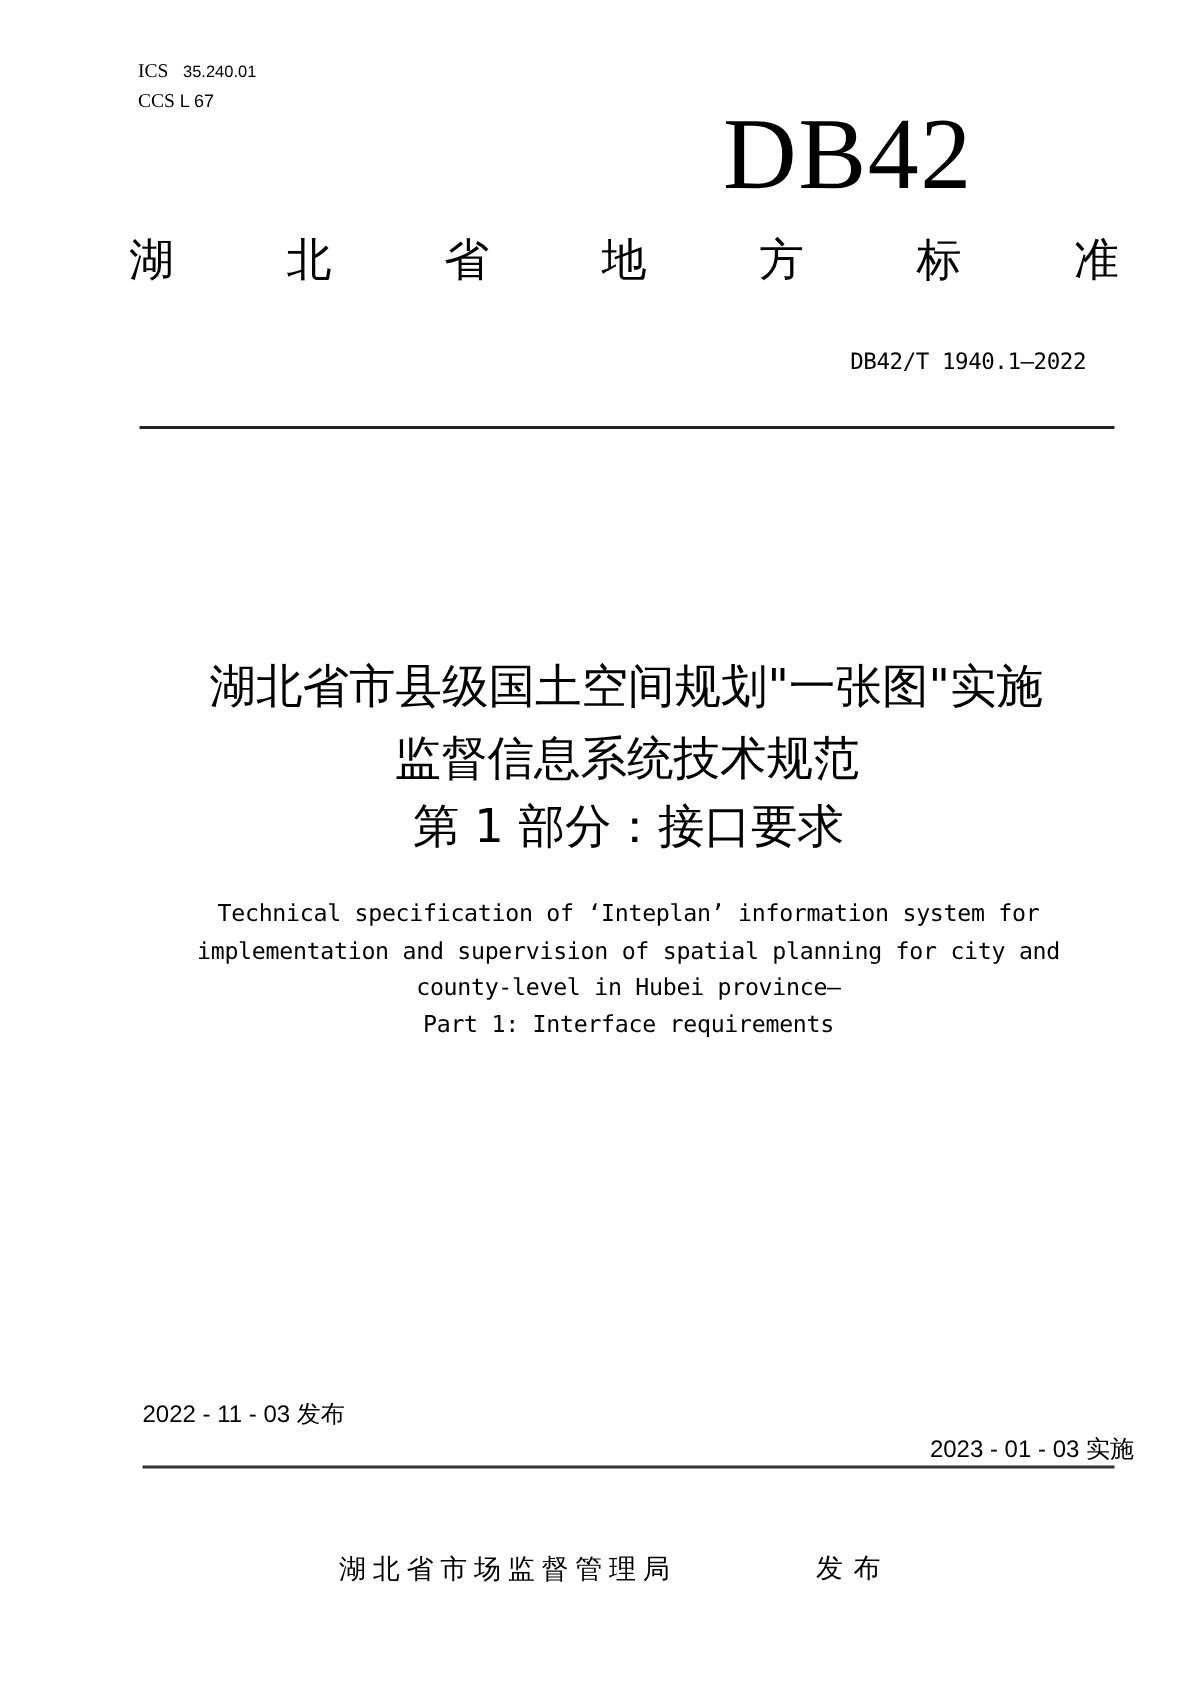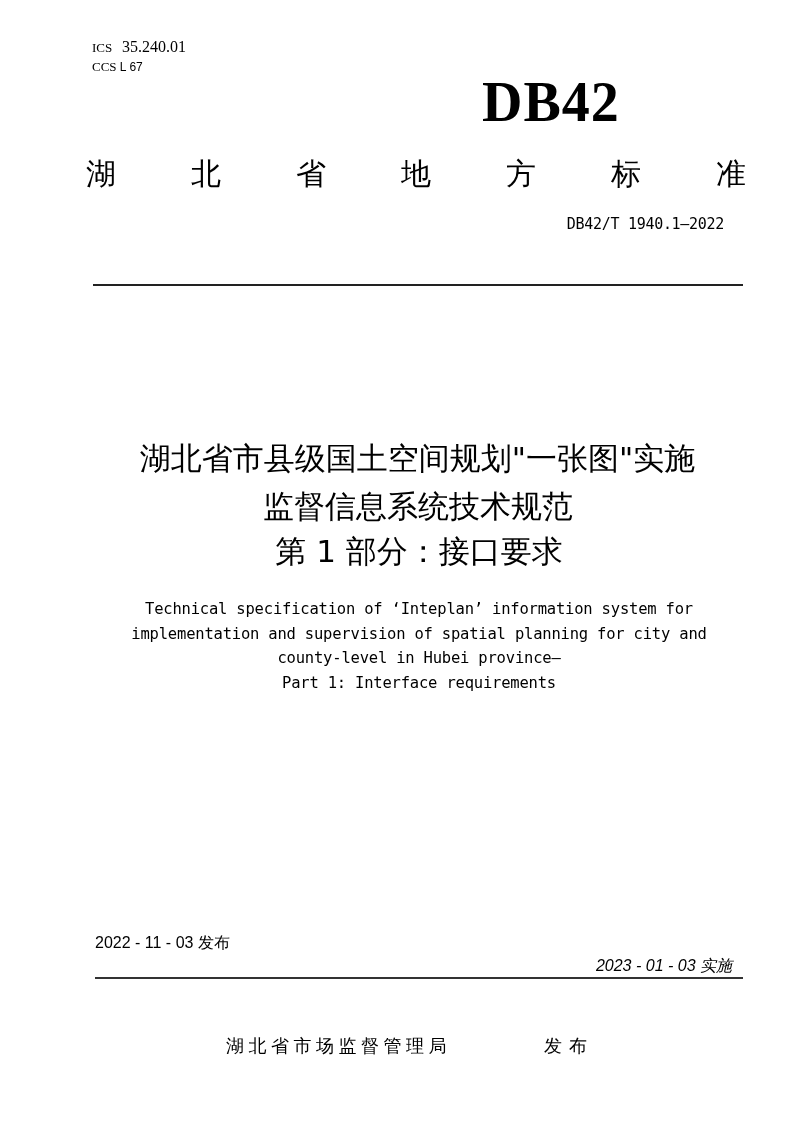--- a/index.html
+++ b/index.html
@@ -16,53 +16,53 @@
     }
     .abs { position: absolute; }
     .ics {
       left: 92px; top: 38px;
       font-family: "Liberation Serif", serif;
       font-size: 13px;
       line-height: 18px;
       white-space: pre;
     }
     .ics .num {
-      font-family: Liberation Serif, serif;
-      font-size: 16px;
+      font-family: Liberation Sans, sans-serif;
+      font-size: 11px;
     }
     .ccs {
       left: 92px; top: 58px;
       font-family: "Liberation Serif", serif;
       font-size: 13px;
       line-height: 18px;
       white-space: pre;
     }
     .ccs .num {
       font-family: Liberation Sans, sans-serif;
       font-size: 12px;
     }
     .db-logo {
       left: 482px; top: 66px;
       font-family: "Liberation Serif", serif;
-      font-weight: bold;
-      font-size: 56px;
+      font-weight: normal;
+      font-size: 68px;
       line-height: 72px;
       letter-spacing: 1px;
     }
     .std-type {
       left: 86px; top: 152px;
       width: 660px;
       display: flex;
       justify-content: space-between;
       font-family: "DejaVu Sans", sans-serif;
       font-size: 30px;
       line-height: 44px;
     }
     .std-code {
-      right: 76px; top: 213px;
+      right: 76px; top: 230px;
       font-family: "DejaVu Sans Mono", monospace;
       font-size: 15px;
       line-height: 22px;
       letter-spacing: -0.3px;
     }
     .hline-top {
       left: 93px; top: 284px;
       width: 650px; height: 2px;
       background: #222;
     }
@@ -89,26 +89,25 @@
     .title-en.e3 { top: 646px; }
     .title-en.e4 { top: 671px; }
     .date-pub {
       left: 95px; top: 932px;
       font-family: "Liberation Sans", sans-serif;
       font-size: 16px;
       line-height: 22px;
       white-space: pre;
     }
     .date-impl {
-      right: 68px; top: 955px;
+      right: 44px; top: 955px;
       font-family: "Liberation Sans", sans-serif;
       font-size: 16px;
       line-height: 22px;
       white-space: pre;
-      font-style: italic;
     }
     .date-pub .cn, .date-impl .cn {
       font-family: "DejaVu Sans", sans-serif;
       font-size: 16px;
     }
     .hline-bottom {
       left: 95px; top: 977px;
       width: 648px; height: 2px;
       background: #333;
     }

